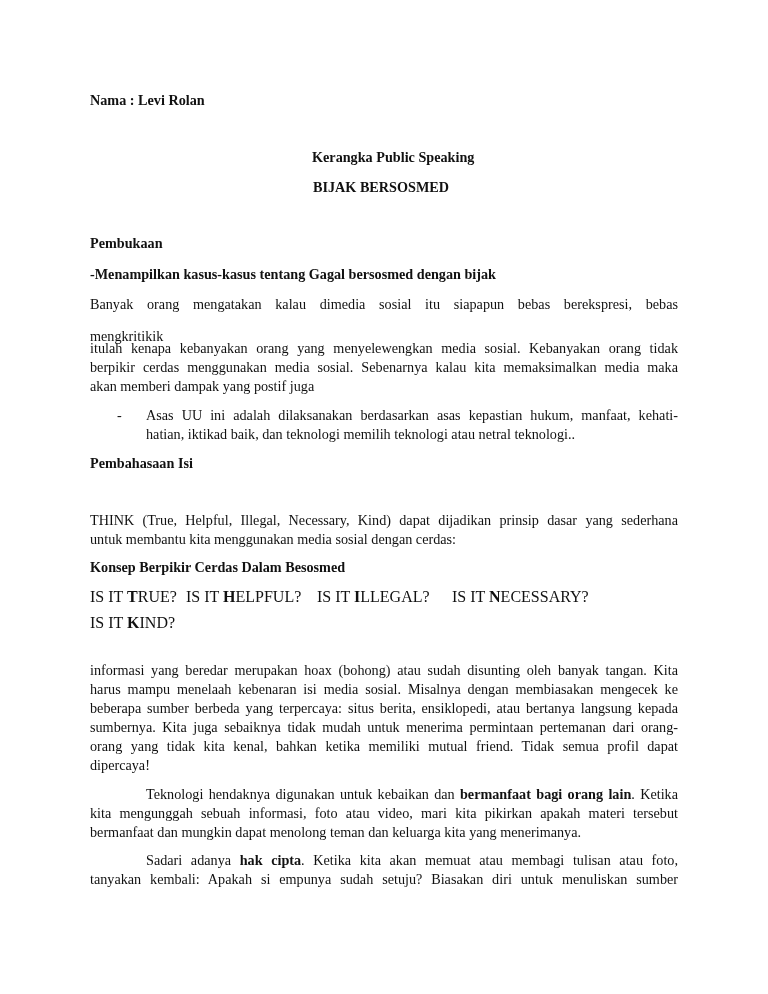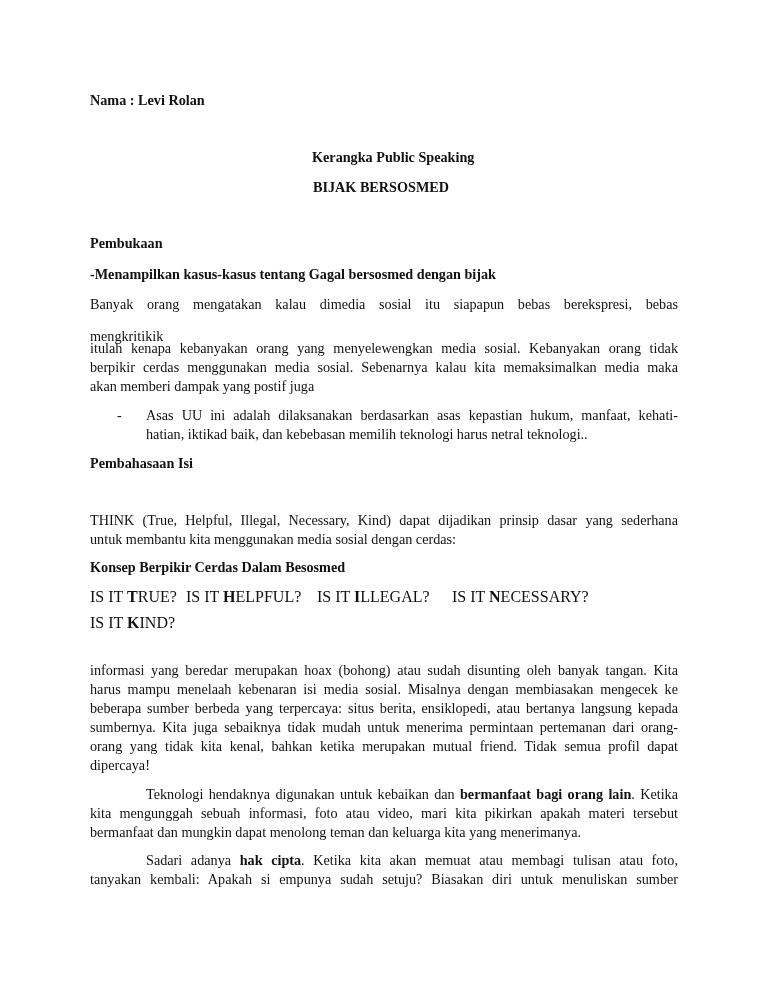--- a/index.html
+++ b/index.html
@@ -27,21 +27,21 @@
   <div class="ln b" style="top:264px;">-Menampilkan kasus-kasus tentang Gagal bersosmed dengan bijak</div>
   <div class="ln just" style="top:294px;">Banyak orang mengatakan kalau dimedia sosial itu siapapun bebas berekspresi, bebas</div>
   <div class="ln" style="top:326px;">mengkritikik</div>
 
   <div class="ln just" style="top:338px;"> itulah kenapa kebanyakan orang yang menyelewengkan media sosial. Kebanyakan orang tidak</div>
   <div class="ln just" style="top:357px;">berpikir cerdas menggunakan media sosial. Sebenarnya kalau kita memaksimalkan media maka</div>
   <div class="ln" style="top:376px;">akan memberi dampak yang postif juga</div>
 
   <div class="bullet-dash" style="top:405px;">-</div>
   <div class="bullet-text just" style="top:405px;">Asas UU ini adalah dilaksanakan berdasarkan asas kepastian hukum, manfaat, kehati-</div>
-  <div class="bullet-text" style="top:424px; white-space:nowrap;">hatian, iktikad baik, dan kebebasan memilih teknologi harus netral teknologi..</div>
+  <div class="bullet-text" style="top:424px; white-space:nowrap;">hatian, iktikad baik, dan teknologi memilih teknologi atau netral teknologi..</div>
 
   <div class="ln b" style="top:453px;">Pembahasaan Isi</div>
 
   <div class="ln just" style="top:510px;">THINK (True, Helpful, Illegal, Necessary, Kind) dapat dijadikan prinsip dasar yang sederhana</div>
   <div class="ln" style="top:529px;">untuk membantu kita menggunakan media sosial dengan cerdas:</div>
 
   <div class="ln b" style="top:557px;">Konsep Berpikir Cerdas Dalam Besosmed</div>
 
   <div class="think-q" style="left:90px; top:587px;">
     <span>IS IT </span><b>T</b><span>RUE?</span>
@@ -56,21 +56,21 @@
     <span>IS IT </span><b>N</b><span>ECESSARY?</span>
   </div>
   <div class="think-q" style="left:90px; top:613px;">
     <span>IS IT </span><b>K</b><span>IND?</span>
   </div>
 
   <div class="ln just" style="top:660px;">informasi yang beredar merupakan hoax (bohong) atau sudah disunting oleh banyak tangan. Kita</div>
   <div class="ln just" style="top:679px;">harus mampu menelaah kebenaran isi media sosial. Misalnya dengan membiasakan mengecek ke</div>
   <div class="ln just" style="top:717px;">sumbernya. Kita juga sebaiknya tidak mudah untuk menerima permintaan pertemanan dari orang-</div>
   <div class="ln just" style="top:698px;">beberapa sumber berbeda yang terpercaya: situs berita, ensiklopedi, atau bertanya langsung kepada</div>
-  <div class="ln just" style="top:736px;">orang yang tidak kita kenal, bahkan ketika merupakan mutual friend. Tidak semua profil dapat</div>
+  <div class="ln just" style="top:736px;">orang yang tidak kita kenal, bahkan ketika memiliki mutual friend. Tidak semua profil dapat</div>
   <div class="ln" style="top:755px;">dipercaya!</div>
 
   <div class="ln just indent" style="top:784px;">
     <span>Teknologi hendaknya digunakan untuk kebaikan dan </span><b>bermanfaat bagi orang lain</b><span>. Ketika</span>
   </div>
   <div class="ln just" style="top:803px;">kita mengunggah sebuah informasi, foto atau video, mari kita pikirkan apakah materi tersebut</div>
   <div class="ln" style="top:822px;">bermanfaat dan mungkin dapat menolong teman dan keluarga kita yang menerimanya.</div>
 
   <div class="ln just indent" style="top:850px;">
     <span>Sadari adanya </span><b>hak cipta</b><span>. Ketika kita akan memuat atau membagi tulisan atau foto,</span>

